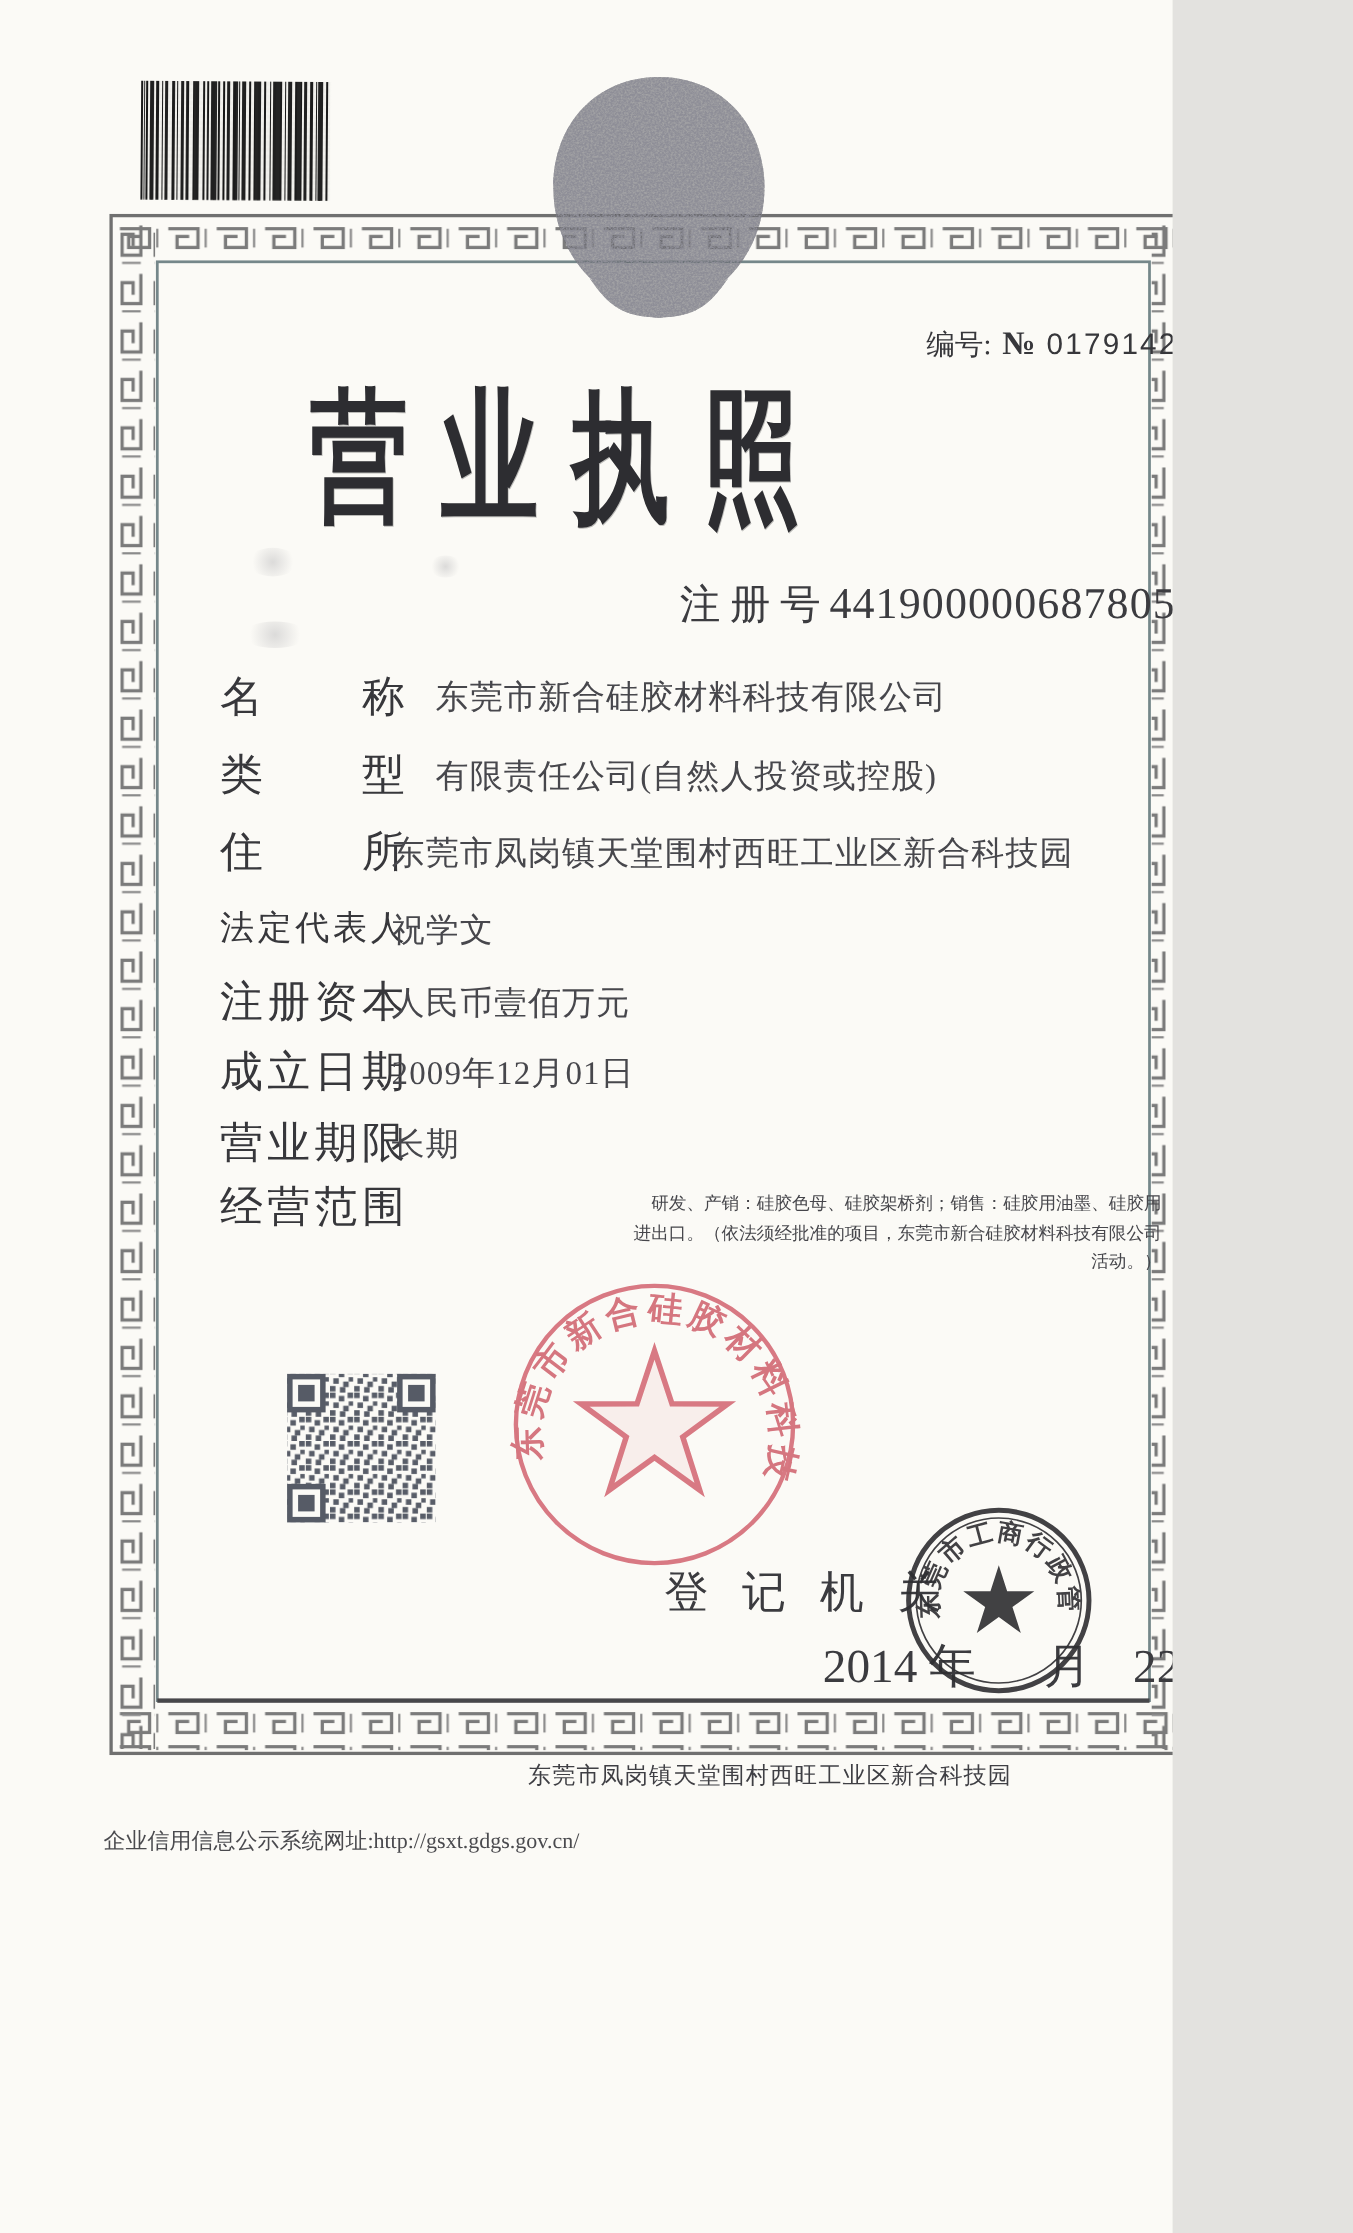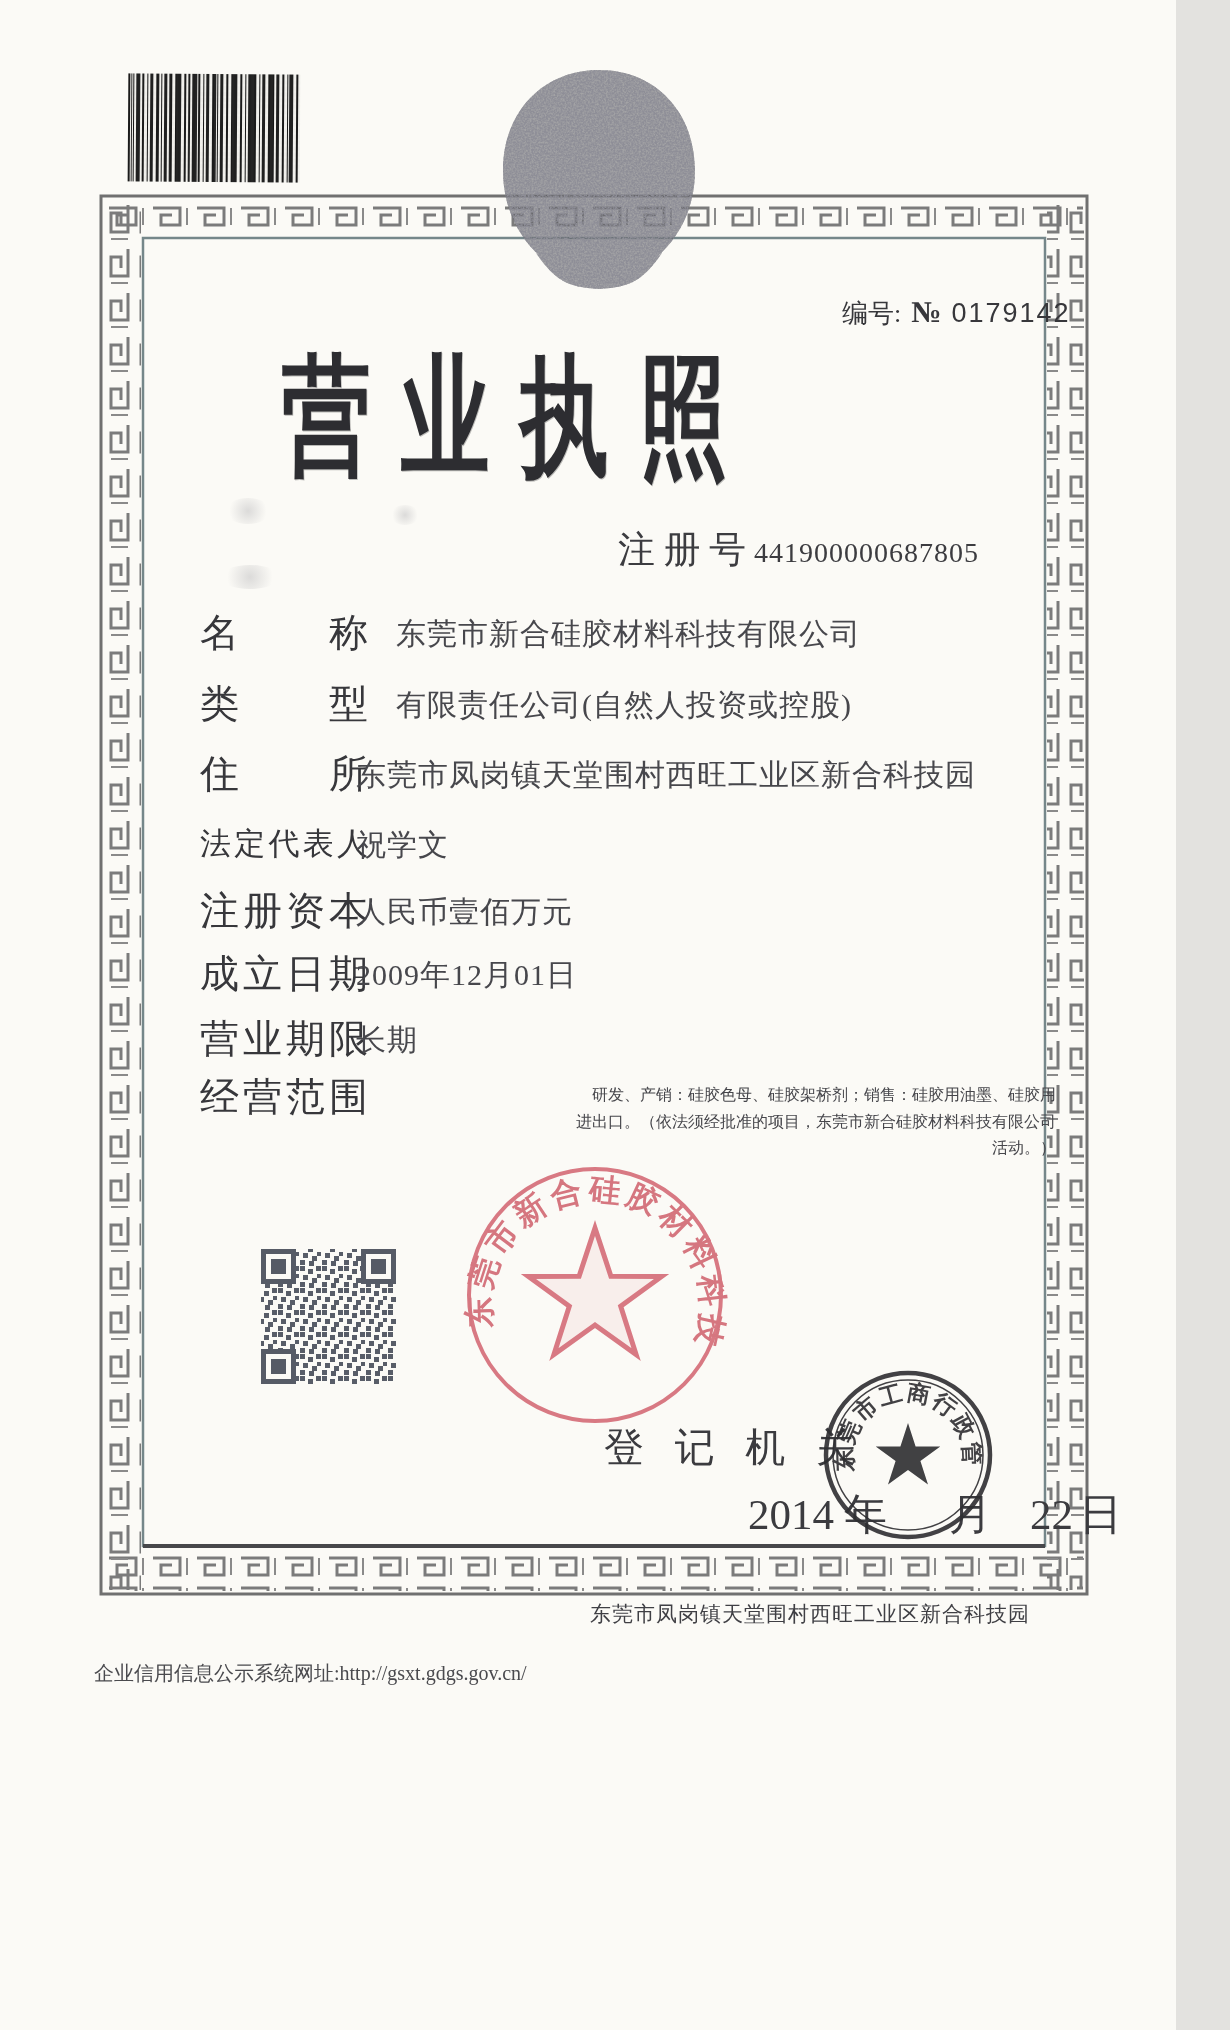--- a/index.html
+++ b/index.html
@@ -1,16 +1,16 @@
 <!DOCTYPE html>
 <html><head>
 <meta charset="utf-8">
 <style>
   html,body{margin:0;padding:0;background:#e3e2df;}
-  .sheet{position:relative;width:1176px;height:2030px;background:#fbfaf6;
+  .sheet{position:relative;width:1066px;height:2030px;background:#fbfaf6;
          font-family:"Liberation Serif","DejaVu Serif",serif;color:#3a3a3e;overflow:hidden;}
 
   
   .barcode{position:absolute;left:128px;top:74px;width:172px;height:108px;
     background-color:#efeeea;
     background-image:
       repeating-linear-gradient(90deg,#1b1b1b 0 2px,rgba(0,0,0,0) 2px 5px,#161616 5px 6px,rgba(0,0,0,0) 6px 8px,#202020 8px 11px,rgba(0,0,0,0) 11px 14px),
       repeating-linear-gradient(90deg,rgba(0,0,0,0) 0 3px,#2a2a2a 3px 4px,rgba(0,0,0,0) 4px 9px,#242424 9px 12px,rgba(0,0,0,0) 12px 19px),
       repeating-linear-gradient(0deg,rgba(250,250,246,.28) 0 2px,rgba(0,0,0,0) 2px 6px);
     filter:blur(.4px);transform:rotate(.4deg);}
@@ -21,21 +21,21 @@
           display:flex;align-items:baseline;gap:10px;white-space:nowrap;}
   .serial .sym{font-weight:bold;font-size:30px;}
   .serial .num{font-family:Liberation Sans, sans-serif;font-size:27px;letter-spacing:2px;margin-top:48px;}
 
   .title{position:absolute;left:282px;top:352px;font-size:130px;line-height:130px;font-weight:bold;
          color:#2d2d31;letter-spacing:45px;white-space:nowrap;transform:scaleX(.68);transform-origin:left top;
          text-shadow:1px 1px 0 rgba(70,70,70,.35);}
 
   .regline{position:absolute;left:618px;top:525px;white-space:nowrap;color:#3c3c40;}
   .regline .lab{display:inline-flex;width:128px;justify-content:space-between;font-size:37px;vertical-align:baseline;}
-  .regline .val{font-size:28px;margin-left:4px;letter-spacing:1px;}
+  .regline .val{font-size:40px;margin-left:4px;letter-spacing:1px;}
 
   
   .row{position:absolute;left:0;width:1230px;}
   .row .lab{position:absolute;left:200px;width:168px;display:flex;justify-content:space-between;
             font-size:39px;color:#37373b;}
   .row.tight .lab{font-size:31px;top:6px;}
   .row .val{position:absolute;left:356px;top:8px;font-size:30px;color:#47474c;letter-spacing:1px;white-space:nowrap;}
   .row.indent .val{left:396px;}
   .scope{position:absolute;left:356px;top:12px;width:700px;font-size:16px;line-height:26.5px;color:#46464b;text-align:right;}
 

